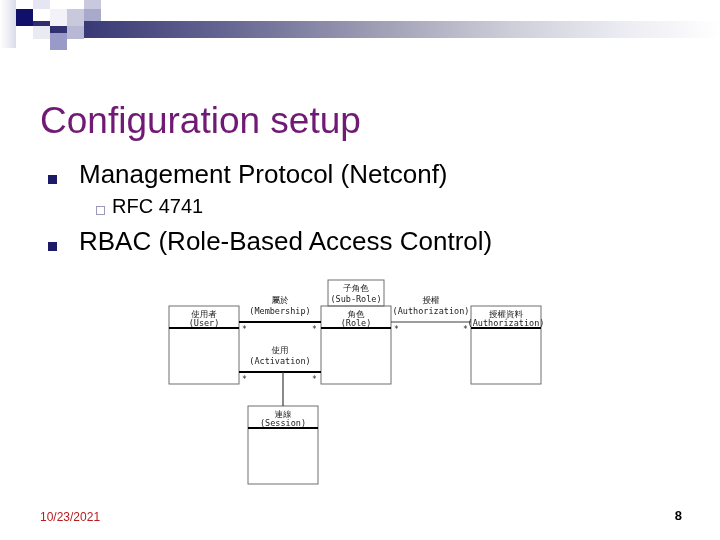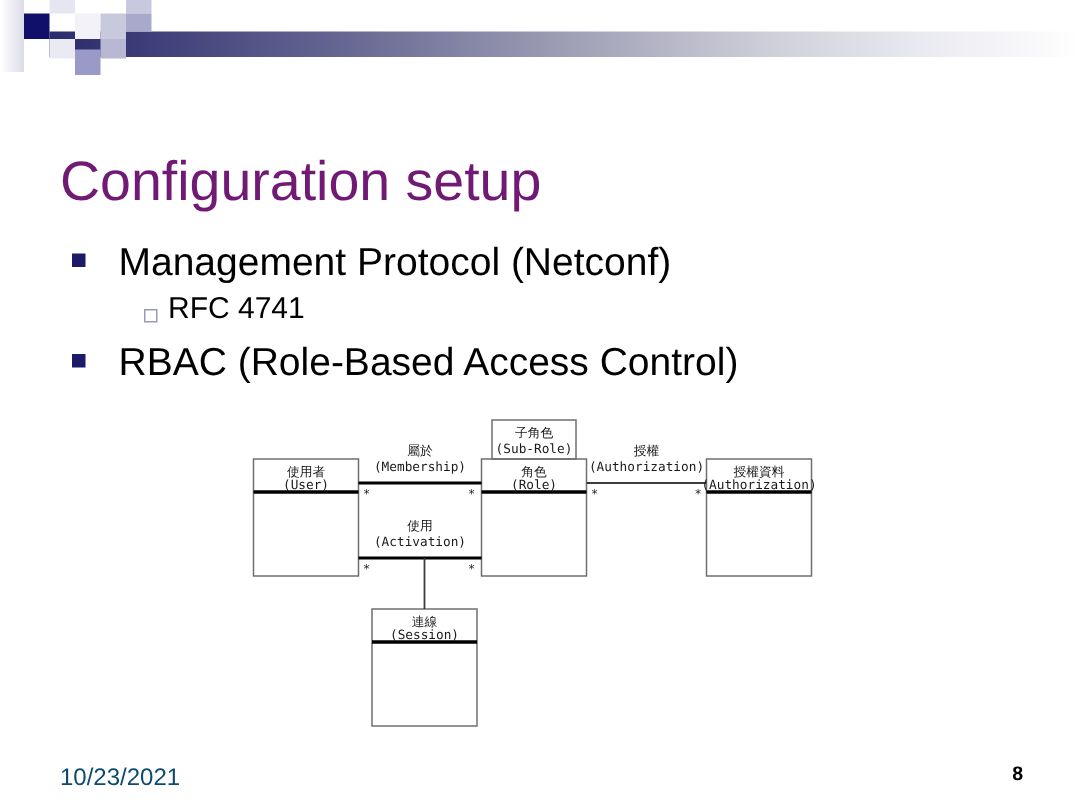--- a/index.html
+++ b/index.html
@@ -22,21 +22,21 @@
   
   #page-title {
     position:absolute; left:40px; top:66px; width:640px;
     font-size:37px; font-weight:normal; color:#701a75;
     letter-spacing:0px; line-height:46px; white-space:nowrap;margin-top:32px;
   }
 
   
   #content { position:absolute; left:44px; top:158px; width:640px; }
 
-  .lvl1 { display:flex; align-items:flex-start; margin-bottom:2px; }
+  .lvl1 { display:flex; align-items:center; margin-bottom:2px; }
   .lvl1 .bullet {
     width:9px; height:9px; background:#1b1b68; flex:0 0 auto;
     margin-top:11px; margin-right:22px; margin-left:4px;
   }
   .lvl1 .txt {
     font-size:26px; color:#000000; line-height:32px; white-space:nowrap;
   }
 
   .lvl2 { display:flex; align-items:center; margin:4px 0 6px 52px; }
   .lvl2 .bullet {
@@ -47,21 +47,21 @@
 
   
   #rbac-diagram {
     position:absolute; left:160px; top:278px; width:400px; height:222px;
   }
   #rbac-diagram svg { display:block; }
 
   
   #footer-date {
     position:absolute; left:40px; top:510px;
-    font-size:16px; color:#0c4a6e; letter-spacing:0px;
+    font-size:12px; color:#b91c1c; letter-spacing:0px;
   }
   #footer-page {
     position:absolute; right:38px; top:508px;
     font-size:13px; font-weight:bold; color:#000000;
   }
 </style>
 </head>
 <body>
 
 <div id="header-deco">

